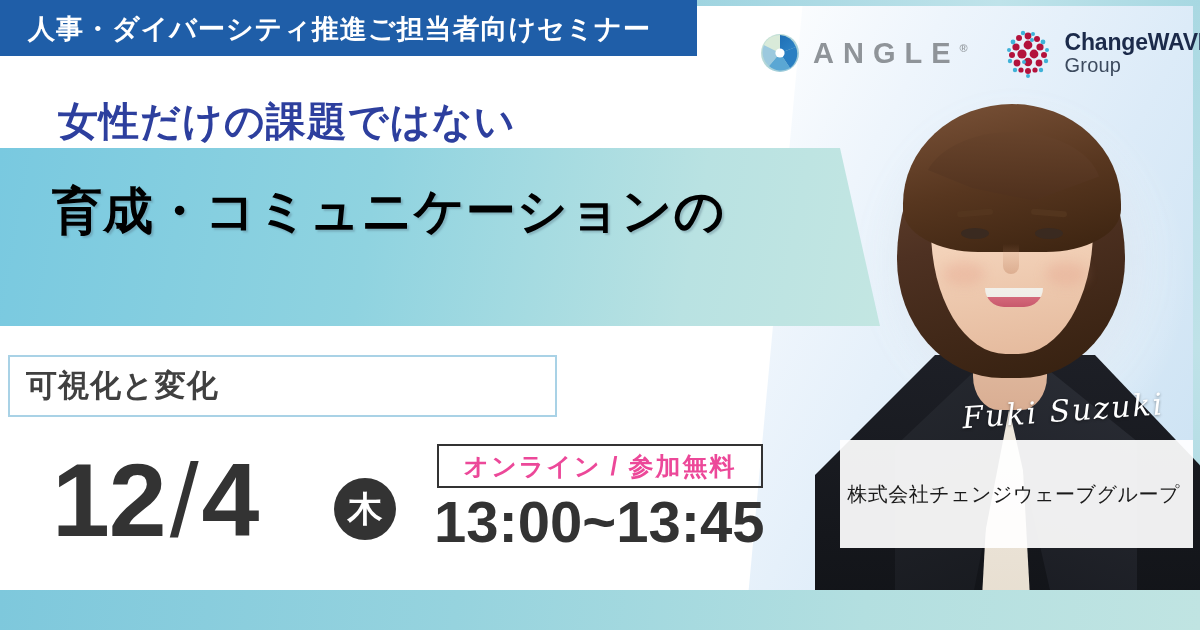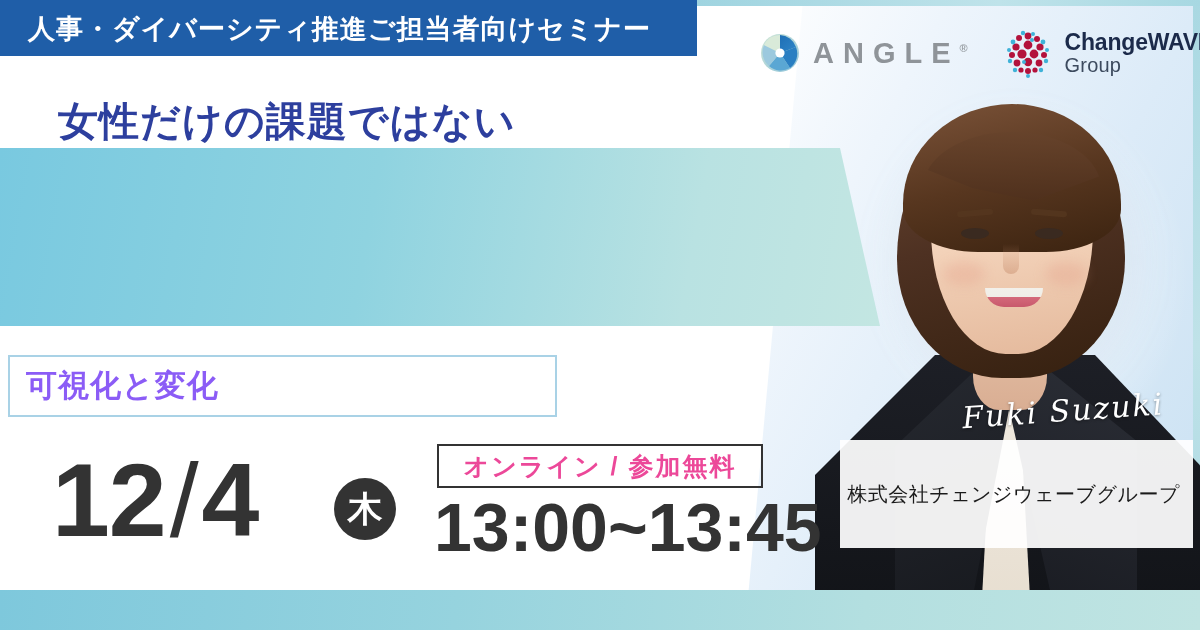--- a/index.html
+++ b/index.html
@@ -148,21 +148,21 @@
   .title-line.l1{top:178px;}
   .title-line.l2{top:250px;}
 
   
   .tagline-box{
     position:absolute;left:8px;top:355px;width:545px;height:58px;
     border:2px solid #a9d2e6;background:#ffffff;
     display:flex;align-items:center;
   }
   .tag-orange{margin-left:42px;font-size:31px;font-weight:bold;color:#f0921e;letter-spacing:1px;white-space:nowrap;}
-  .tag-blue{margin-left:16px;font-size:31px;font-weight:bold;color:#8b5cf6;letter-spacing:1px;white-space:nowrap;text-align:right;}
+  .tag-blue{margin-left:16px;font-size:31px;font-weight:bold;color:#404040;letter-spacing:1px;white-space:nowrap;text-align:right;}
 
   
   .date-row{position:absolute;left:0;top:440px;width:820px;height:140px;}
   .date-big{
     position:absolute;left:52px;top:8px;
     font-size:104px;font-weight:bold;color:#333333;letter-spacing:-1px;
     line-height:1;white-space:nowrap;
   }
   .date-big .slash{font-weight:400;margin:0 4px;}
   .dow-circle{
@@ -171,21 +171,21 @@
     display:flex;align-items:center;justify-content:center;
   }
   .online-box{
     position:absolute;left:437px;top:444px;width:322px;height:40px;
     border:2px solid #333333;background:transparent;
     display:flex;align-items:center;justify-content:center;
   }
   .online-box span{font-size:25px;font-weight:bold;color:#ec4899;letter-spacing:2px;white-space:nowrap;}
   .time-text{
     position:absolute;left:434px;top:488px;
-    font-size:68px;font-weight:bold;color:#333333;letter-spacing:0;white-space:nowrap;
+    font-size:58px;font-weight:bold;color:#333333;letter-spacing:0;white-space:nowrap;
   }
 
   
   .speaker-panel{
     position:absolute;left:840px;top:440px;width:353px;height:108px;
     background:rgba(255,255,255,.93);
     display:flex;flex-direction:column;justify-content:center;
   }
   .sp-company{
     font-size:20px;color:#1a1a1a;letter-spacing:.5px;white-space:nowrap;
@@ -302,20 +302,21 @@
       </svg>
       <div class="cw-text">
         <div class="cw-name">ChangeWAVE</div>
         <div class="cw-sub">Group</div>
       </div>
     </div>
   </div>
 
   <div class="title-band"></div>
   <div class="subtitle">女性だけの課題ではない</div>
+  <div class="title-line l1">育成・コミュニケーションの</div>
 
   <div class="tagline-box">
     <span class="tag-blue">可視化と変化</span>
   </div>
 
   <div class="date-row">
     <div class="date-big"><span>12</span><span class="slash">/</span><span>4</span></div>
   </div>
   <div class="dow-circle">木</div>
   <div class="online-box">

